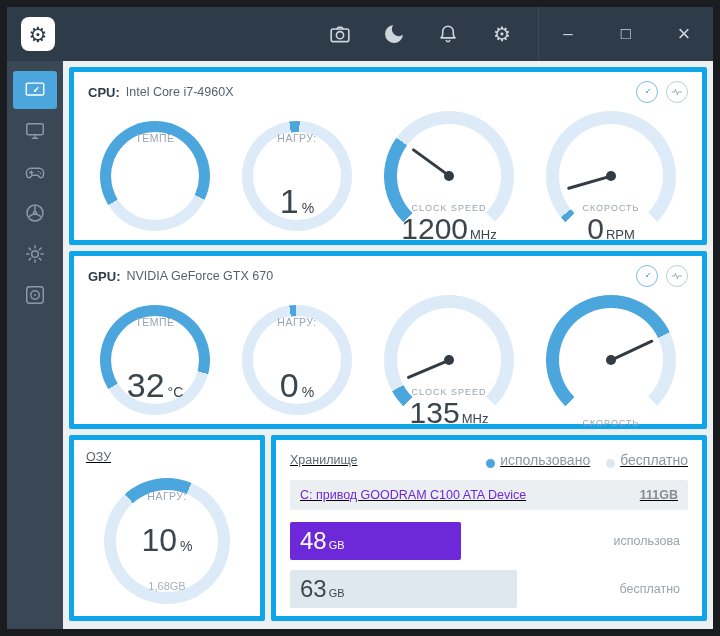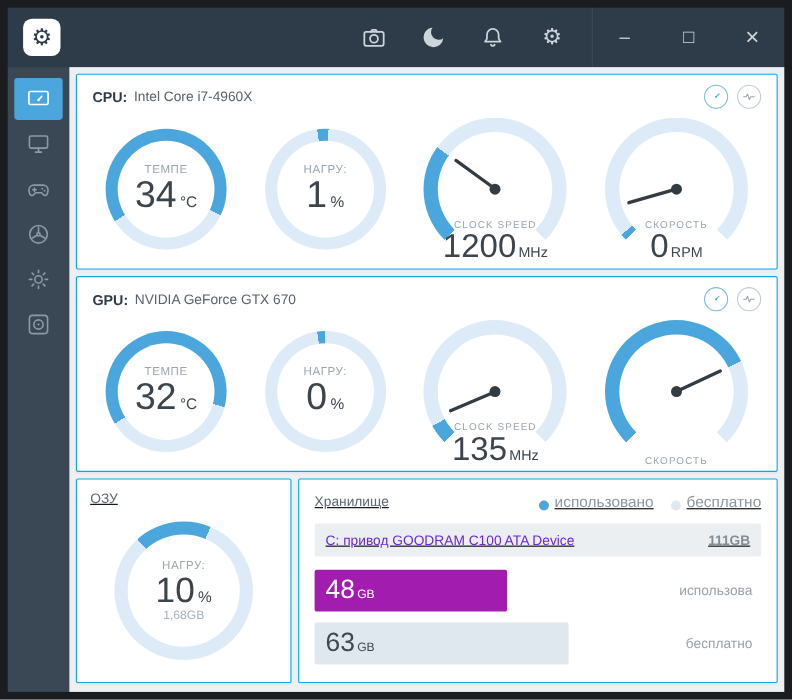--- a/index.html
+++ b/index.html
@@ -48,21 +48,21 @@
   }
   .side-item.active { background:#4aa6dc; color:#ffffff; }
   .side-item svg { width:22px; height:22px; }
 
   
   .main {
     position:absolute; left:63px; top:61px; right:7px; bottom:7px;
     background:#edf0f3; padding:6px;
   }
   .card {
-    background:#ffffff; border:1px solid #0ea5e9; border-radius:2px;
+    background:#ffffff; border:5px solid #0ea5e9; border-radius:2px;
     box-shadow:0 1px 1px rgba(0,0,0,.03);
   }
   .panel { height:178px; margin-bottom:6px; padding:9px 14px 6px; position:relative; }
   .panel-header { display:flex; align-items:center; height:22px; }
   .hw-label { font-size:13px; font-weight:700; color:#2d3a48; margin-right:6px; }
   .hw-name  { font-size:12.5px; color:#57626d; }
   .panel-icons { margin-left:auto; display:flex; gap:8px; }
   .round-icon {
     width:22px; height:22px; border-radius:50%; border:1px solid #c3ccd3;
     color:#9aa5ae; display:flex; align-items:center; justify-content:center; cursor:pointer;
@@ -73,21 +73,21 @@
   .gauge-row {
     display:flex; justify-content:space-between; align-items:center;
     height:146px; padding:0 12px;
   }
 
   
   .ring { width:110px; height:110px; position:relative; }
   .face { width:100%; height:100%; border-radius:50%; background:#dcebf7; }
   .ring-inner {
     position:absolute; inset:11px; background:#ffffff; border-radius:50%;
-    display:flex; flex-direction:column; align-items:center; justify-content:center;
+    display:flex; flex-direction:column; align-items:center; justify-content:space-between;
   }
   .g-label { font-size:10.5px; color:#9aa5ae; letter-spacing:.5px; white-space:nowrap; }
   .g-value { font-size:34px; color:#3c444c; line-height:1.05; white-space:nowrap; }
   .g-unit  { font-size:14px; margin-left:3px; color:#3c444c; }
   .g-sub   { font-size:11px; color:#a7b0b8; margin-top:1px; }
 
   
   .dial { width:130px; height:130px; position:relative; }
   .dial-inner { position:absolute; inset:13px; background:#ffffff; border-radius:50%; }
   .needle {
@@ -241,21 +241,20 @@
                 <path d="M3.5 12h4l2-4.5 3 9 2-4.5h5.5"></path>
               </svg>
           </div>
         </div>
       </div>
       <div class="gauge-row">
         <div class="ring">
           <div class="face" style="background: conic-gradient(from 238deg, rgb(74, 166, 220) 66%, rgb(220, 235, 247) 66%, rgb(220, 235, 247) 100%);"></div>
           <div class="ring-inner">
             <div class="g-label">ТЕМПЕ</div>
-            <div class="g-value"><span>34</span><span class="g-unit">°C</span></div>
           </div>
         </div>
         <div class="ring">
           <div class="face" style="background: conic-gradient(from 352deg, rgb(74, 166, 220) 3%, rgb(220, 235, 247) 3%, rgb(220, 235, 247) 100%);"></div>
           <div class="ring-inner">
             <div class="g-label">НАГРУ:</div>
             <div class="g-value"><span>1</span><span class="g-unit">%</span></div>
           </div>
         </div>
         <div class="dial">
@@ -364,21 +363,21 @@
             </div>
           </div>
         </div>
 
         <div class="drive-row">
           <span class="drive-name">C: привод GOODRAM C100 ATA Device</span>
           <span class="drive-size">111GB</span>
         </div>
 
         <div class="stor-bar used">
-          <div class="bar-fill" style="background: #a21caf; width: 43%; text-align: right;">
+          <div class="bar-fill" style="background: #6d28d9; width: 43%; text-align: right;">
             <span class="bar-val">48</span>
             <span class="bar-unit">GB</span>
           </div>
           <span class="bar-label">использова</span>
         </div>
 
         <div class="stor-bar free">
           <div class="bar-fill" style="background: rgb(224, 232, 239); width: 57%;">
             <span class="bar-val">63</span>
             <span class="bar-unit">GB</span>

